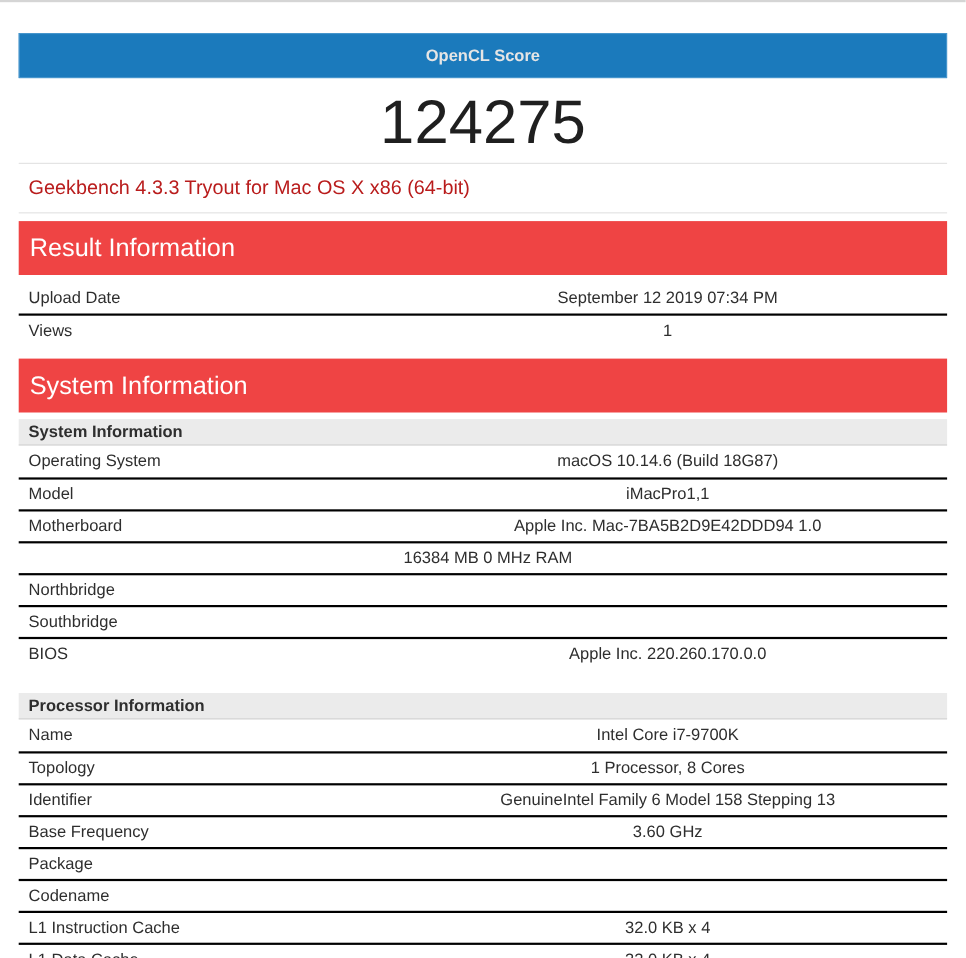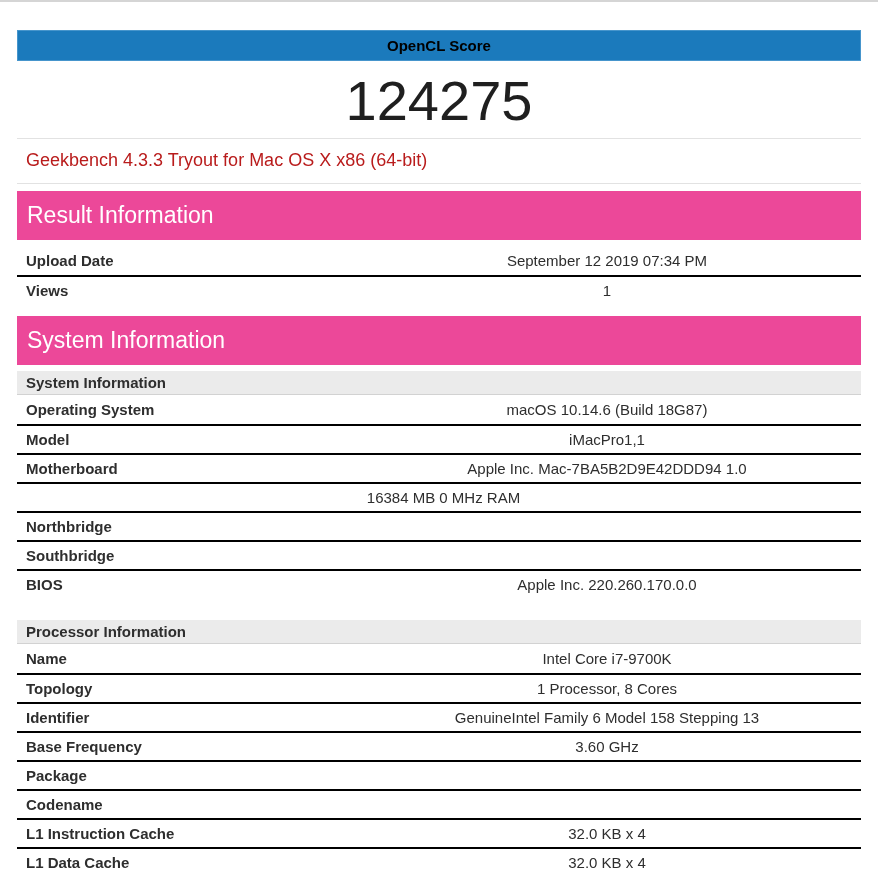--- a/index.html
+++ b/index.html
@@ -14,28 +14,28 @@
   }
   .top-rule {
     height: 2px;
     background: #d5d5d5;
     width: 100%;
   }
   .container { margin: 0 17px; }
 
   .mini-banner {
     margin-top: 28px;
-    height: 31px;
+    height: 41px;
     box-sizing: border-box;
     background: #1b7abc;
     border: 1px solid #4695cc;
     display: flex;
     align-items: center;
     justify-content: center;
-    color: #000000;
+    color: #e5e5e5;
     font-size: 15px;
     font-weight: bold;
   }
   .score {
     text-align: center;
     font-size: 56px;
     line-height: 1;
     padding: 12px 0 9px 0;
     color: #1f1f1f;
   }
@@ -43,21 +43,21 @@
     border: none;
     border-top: 1px solid #e2e2e2;
     margin: 0;
   }
   .client {
     font-size: 18px;
     padding: 11px 0 12px 9px;
     color: #b91c1c;
   }
   .section-h {
-    background: #ec4899;
+    background: #ef4444;
     color: #ffffff;
     font-size: 23px;
     font-weight: normal;
     height: 49px;
     display: flex;
     align-items: center;
     padding-left: 10px;
     margin: 7px 0 6px 0;
     text-align: right;
   }
@@ -79,21 +79,21 @@
   }
   .row {
     display: flex;
     align-items: center;
     height: 29px;
     box-sizing: border-box;
     padding-left: 9px;
     font-size: 15px;
   }
   .row + .row { border-top: 2px solid #000000; }
-  .row .lbl { width: 327px; flex-shrink: 0; font-weight: bold; }
+  .row .lbl { width: 327px; flex-shrink: 0; font-weight: normal; }
   .row .val { flex: 1; text-align: center; }
 </style>
 </head>
 <body>
 
 <div class="top-rule"></div>
 
 <div class="container">
 
   <div class="mini-banner">

